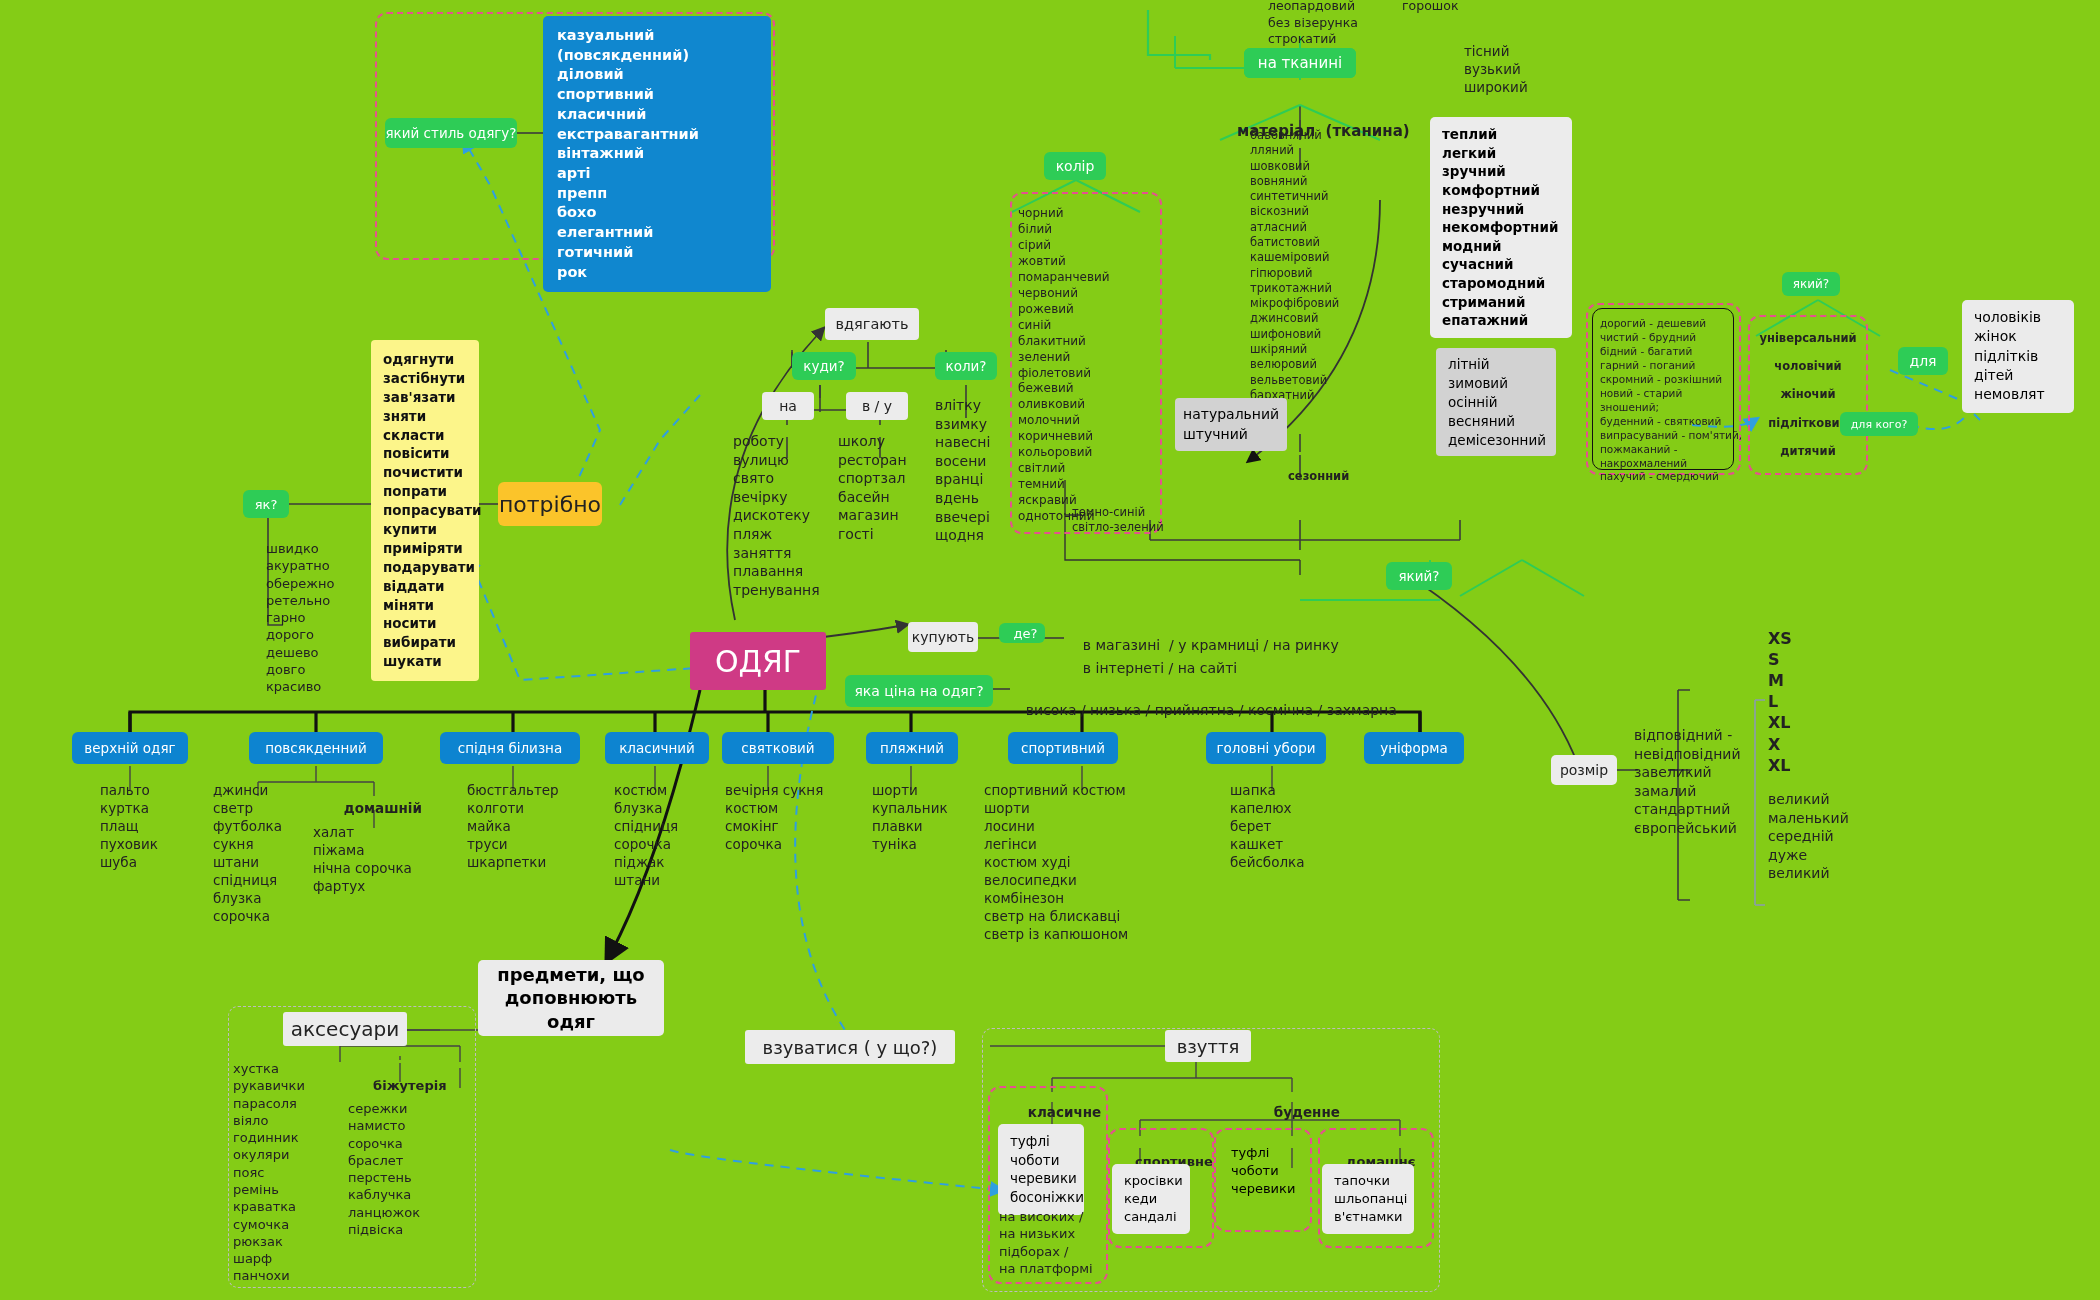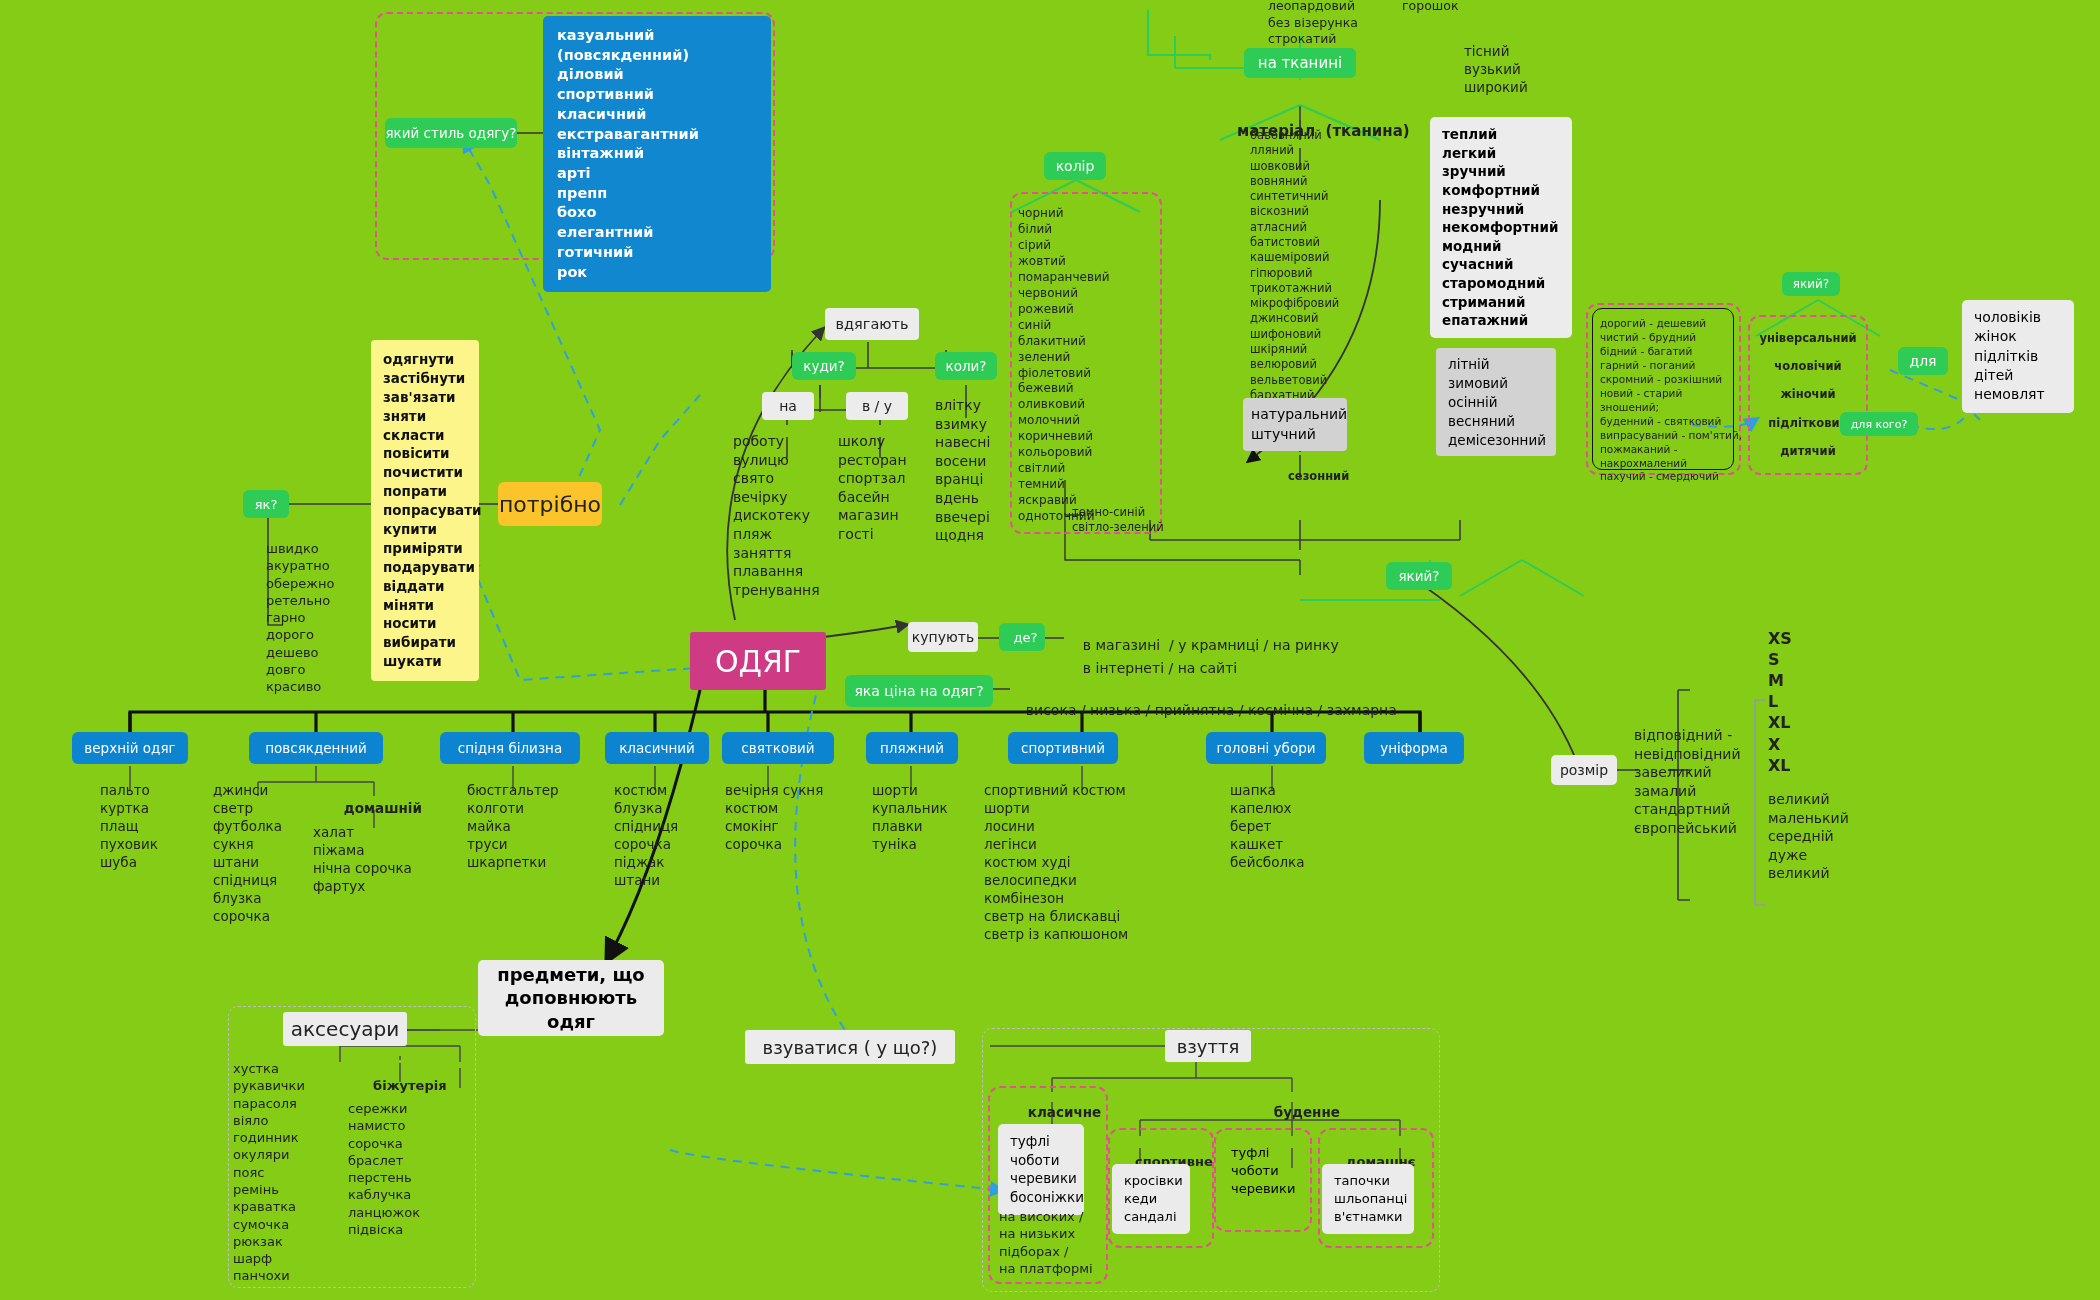--- a/index.html
+++ b/index.html
@@ -277,21 +277,21 @@
   <div class="listtxt" style="left:1018px;top:206px;font-size:12px;" id="colorItems"><div>чорний</div><div>білий</div><div>сірий</div><div>жовтий</div><div>помаранчевий</div><div>червоний</div><div>рожевий</div><div>синій</div><div>блакитний</div><div>зелений</div><div>фіолетовий</div><div>бежевий</div><div>оливковий</div><div>молочний</div><div>коричневий</div><div>кольоровий</div><div>світлий</div><div>темний</div><div>яскравий</div><div>однотонний</div></div>
   <div class="listtxt" style="left:1072px;top:505px;font-size:11.5px;" id="colorSub"><div>темно-синій</div><div>світло-зелений</div></div>
 
   <div class="chip green" style="left:1244px;top:48px;width:112px;height:30px;font-size:15px;">
     <span>на тканині</span>
   </div>
   <div class="listtxt bold" style="left:1216px;top:102px;font-size:15px;">
     <span>матеріал  (тканина)</span>
   </div>
   <div class="listtxt" style="left:1250px;top:128px;font-size:11.5px;" id="matItems"><div>бавовняний</div><div>лляний</div><div>шовковий</div><div>вовняний</div><div>синтетичний</div><div>віскозний</div><div>атласний</div><div>батистовий</div><div>кашеміровий</div><div>гіпюровий</div><div>трикотажний</div><div>мікрофібровий</div><div>джинсовий</div><div>шифоновий</div><div>шкіряний</div><div>велюровий</div><div>вельветовий</div><div>бархатний</div></div>
-  <div class="panel greybox2" style="left:1243px;top:398px;width:104px;font-size:14px;padding-left:8px;" id="natBox">
+  <div class="panel greybox2" style="left:1175px;top:398px;width:112px;font-size:14px;padding-left:8px;" id="natBox">
       <div>натуральний</div>
       <div>штучний</div>
     </div>
   <div class="listtxt bold" style="left:1272px;top:454px;font-size:11.5px;">
     <span>сезонний</span>
   </div>
   <div class="panel greybox2" style="left:1436px;top:348px;width:120px;font-size:13.5px;" id="seasonsBox">
       <div>літній</div>
       <div>зимовий</div>
       <div>осінній</div>
@@ -346,21 +346,21 @@
   <div class="listtxt bold" style="left:1768px;top:628px;font-size:16px;line-height:1.32;" id="sizeLetters"><div>XS</div><div>S</div><div>M</div><div>L</div><div>XL</div><div>X</div><div>XL</div></div>
   <div class="listtxt" style="left:1768px;top:790px;font-size:14px;" id="sizeAdj"><div>великий</div><div>маленький</div><div>середній</div><div>дуже</div><div>великий</div></div>
 
   <div class="chip pink" style="left:690px;top:632px;width:136px;height:58px;font-size:30px;border-radius:3px;">
     <span>ОДЯГ</span>
   </div>
 
   <div class="chip grey" style="left:908px;top:622px;width:70px;height:30px;font-size:14px;border-radius:4px;">
     <span>купують</span>
   </div>
-  <div class="chip green" style="left:999px;top:623px;width:46px;height:28px;font-size:13px;padding-left:7px;">
+  <div class="chip green" style="left:999px;top:623px;width:46px;height:20px;font-size:13px;padding-left:7px;">
     <span>де?</span>
   </div>
   <div class="listtxt" style="left:1065px;top:617px;font-size:14px;">
     <span>в магазині  / у крамниці / на ринку</span>
   </div>
   <div class="listtxt" style="left:1065px;top:640px;font-size:14px;">
     <span>в інтернеті / на сайті</span>
   </div>
 
   <div class="chip green" style="left:845px;top:675px;width:148px;height:32px;font-size:14px;">

